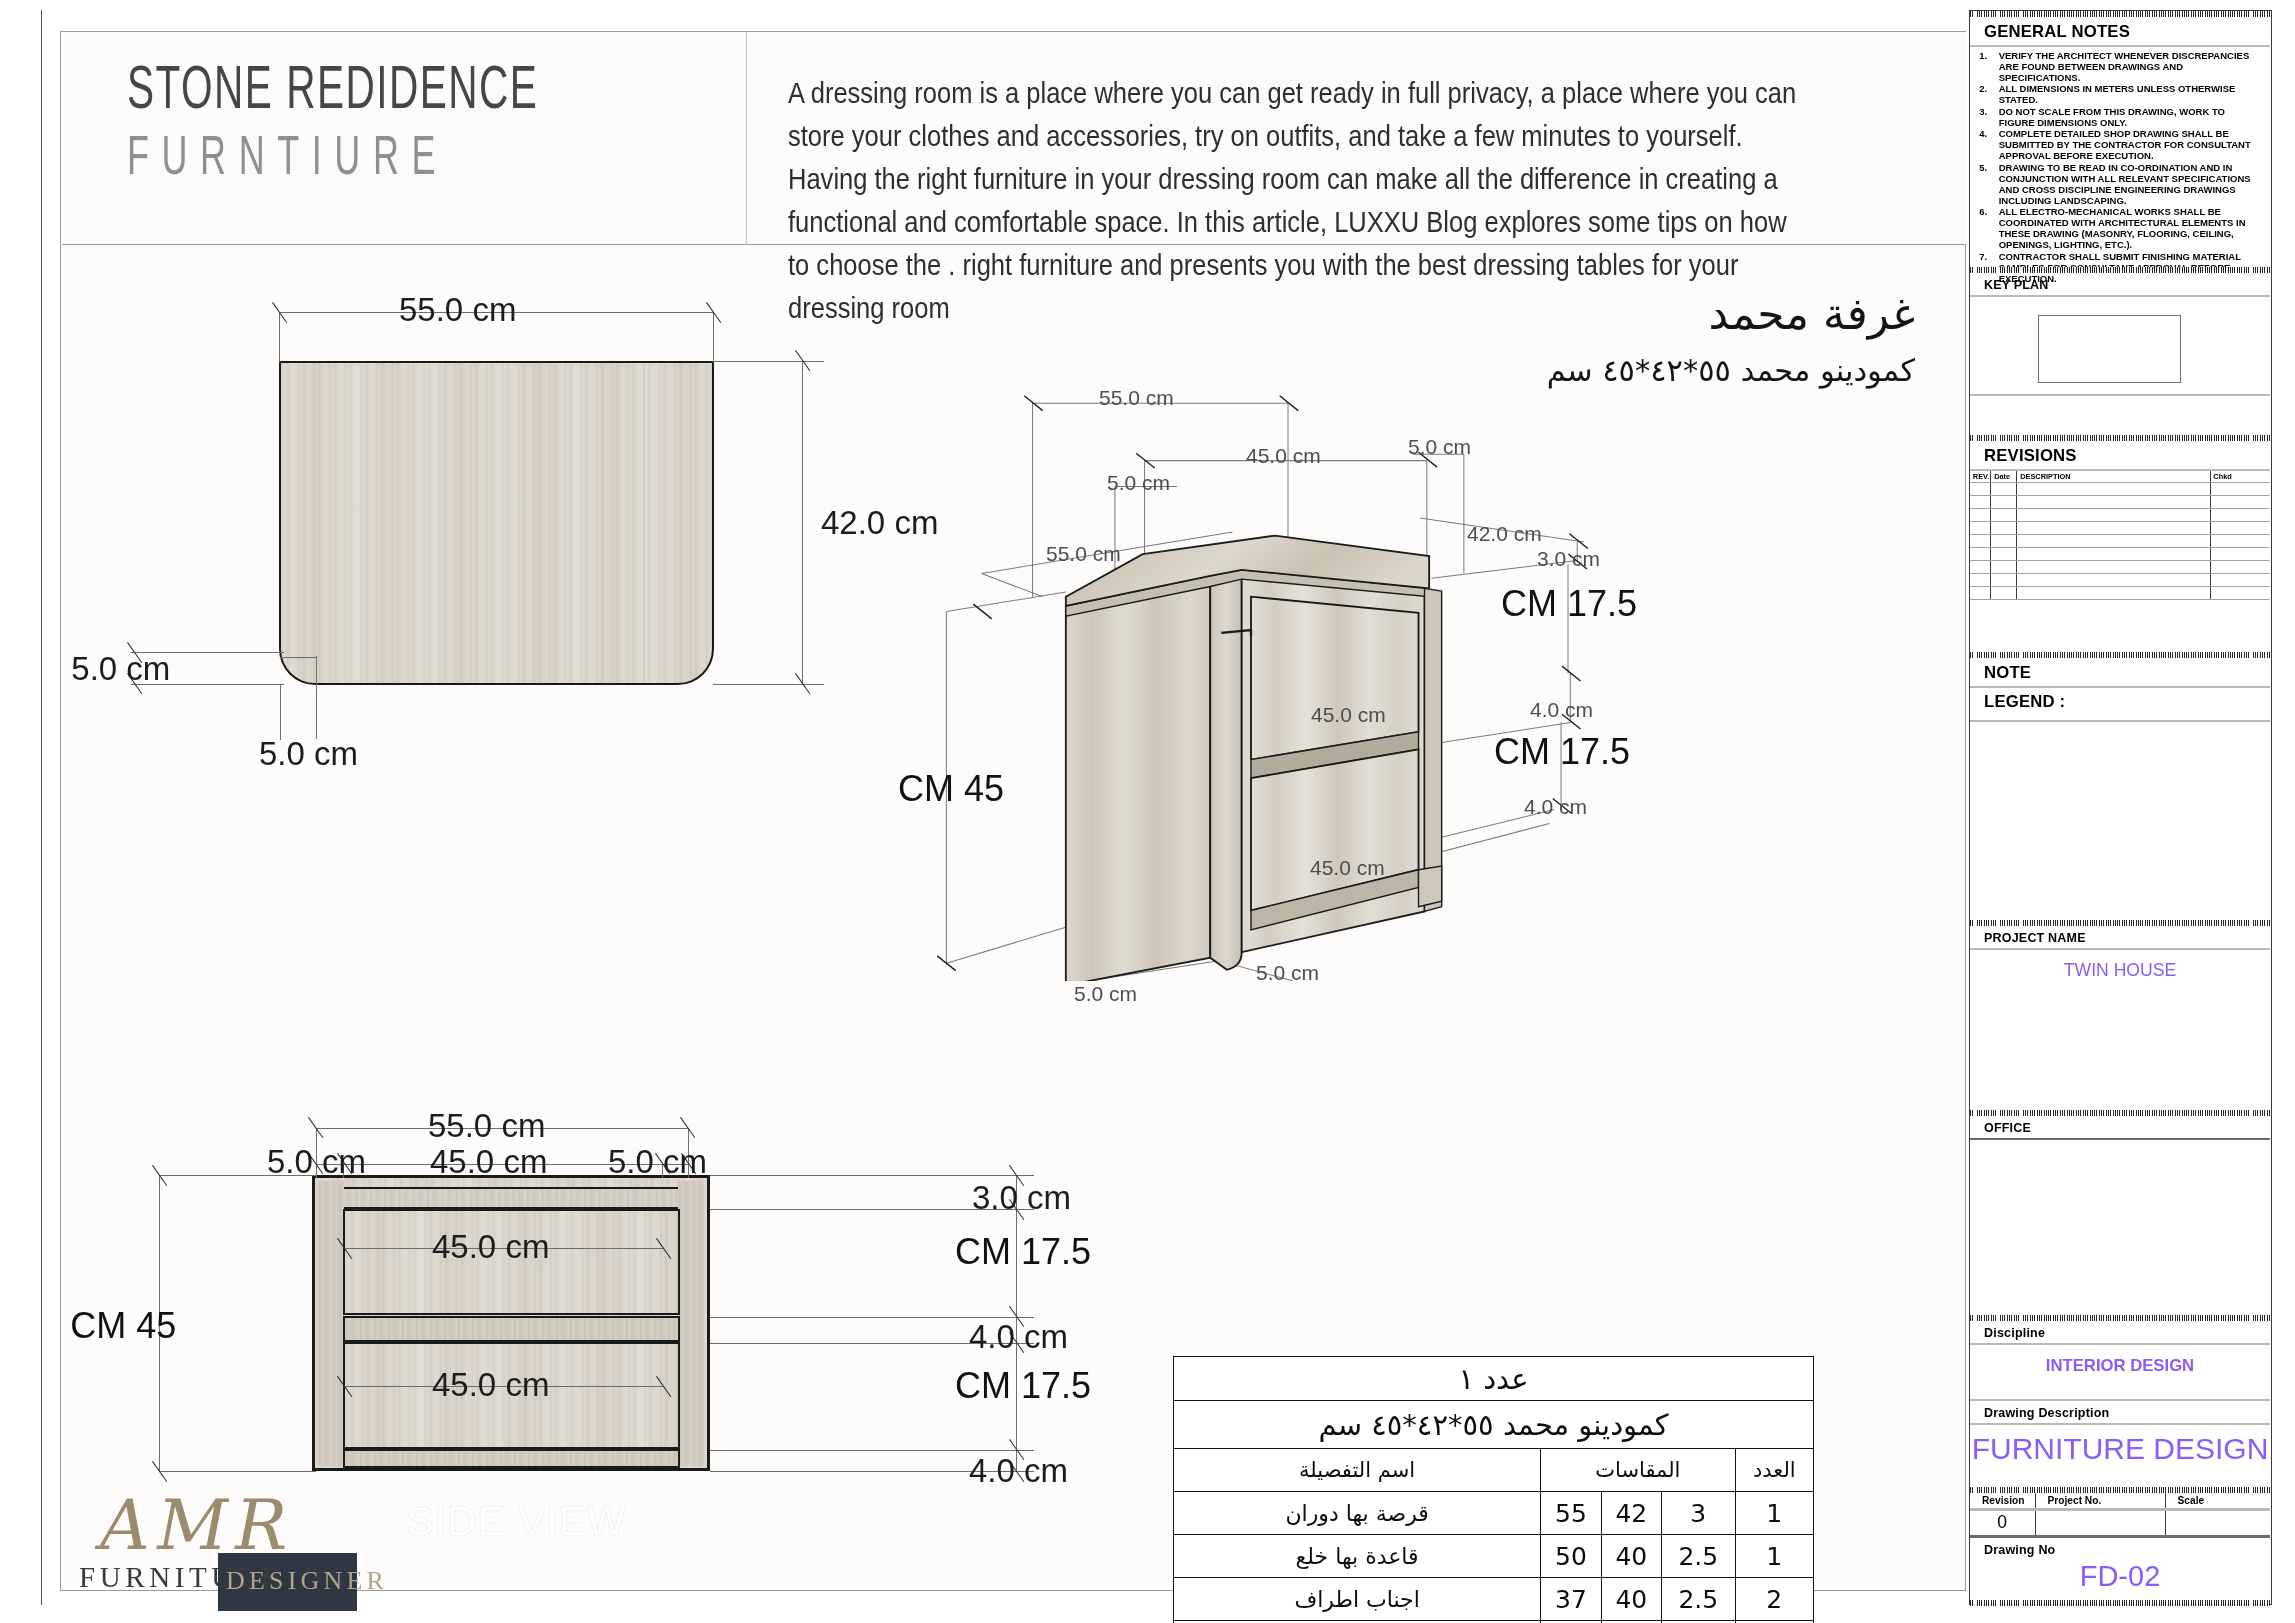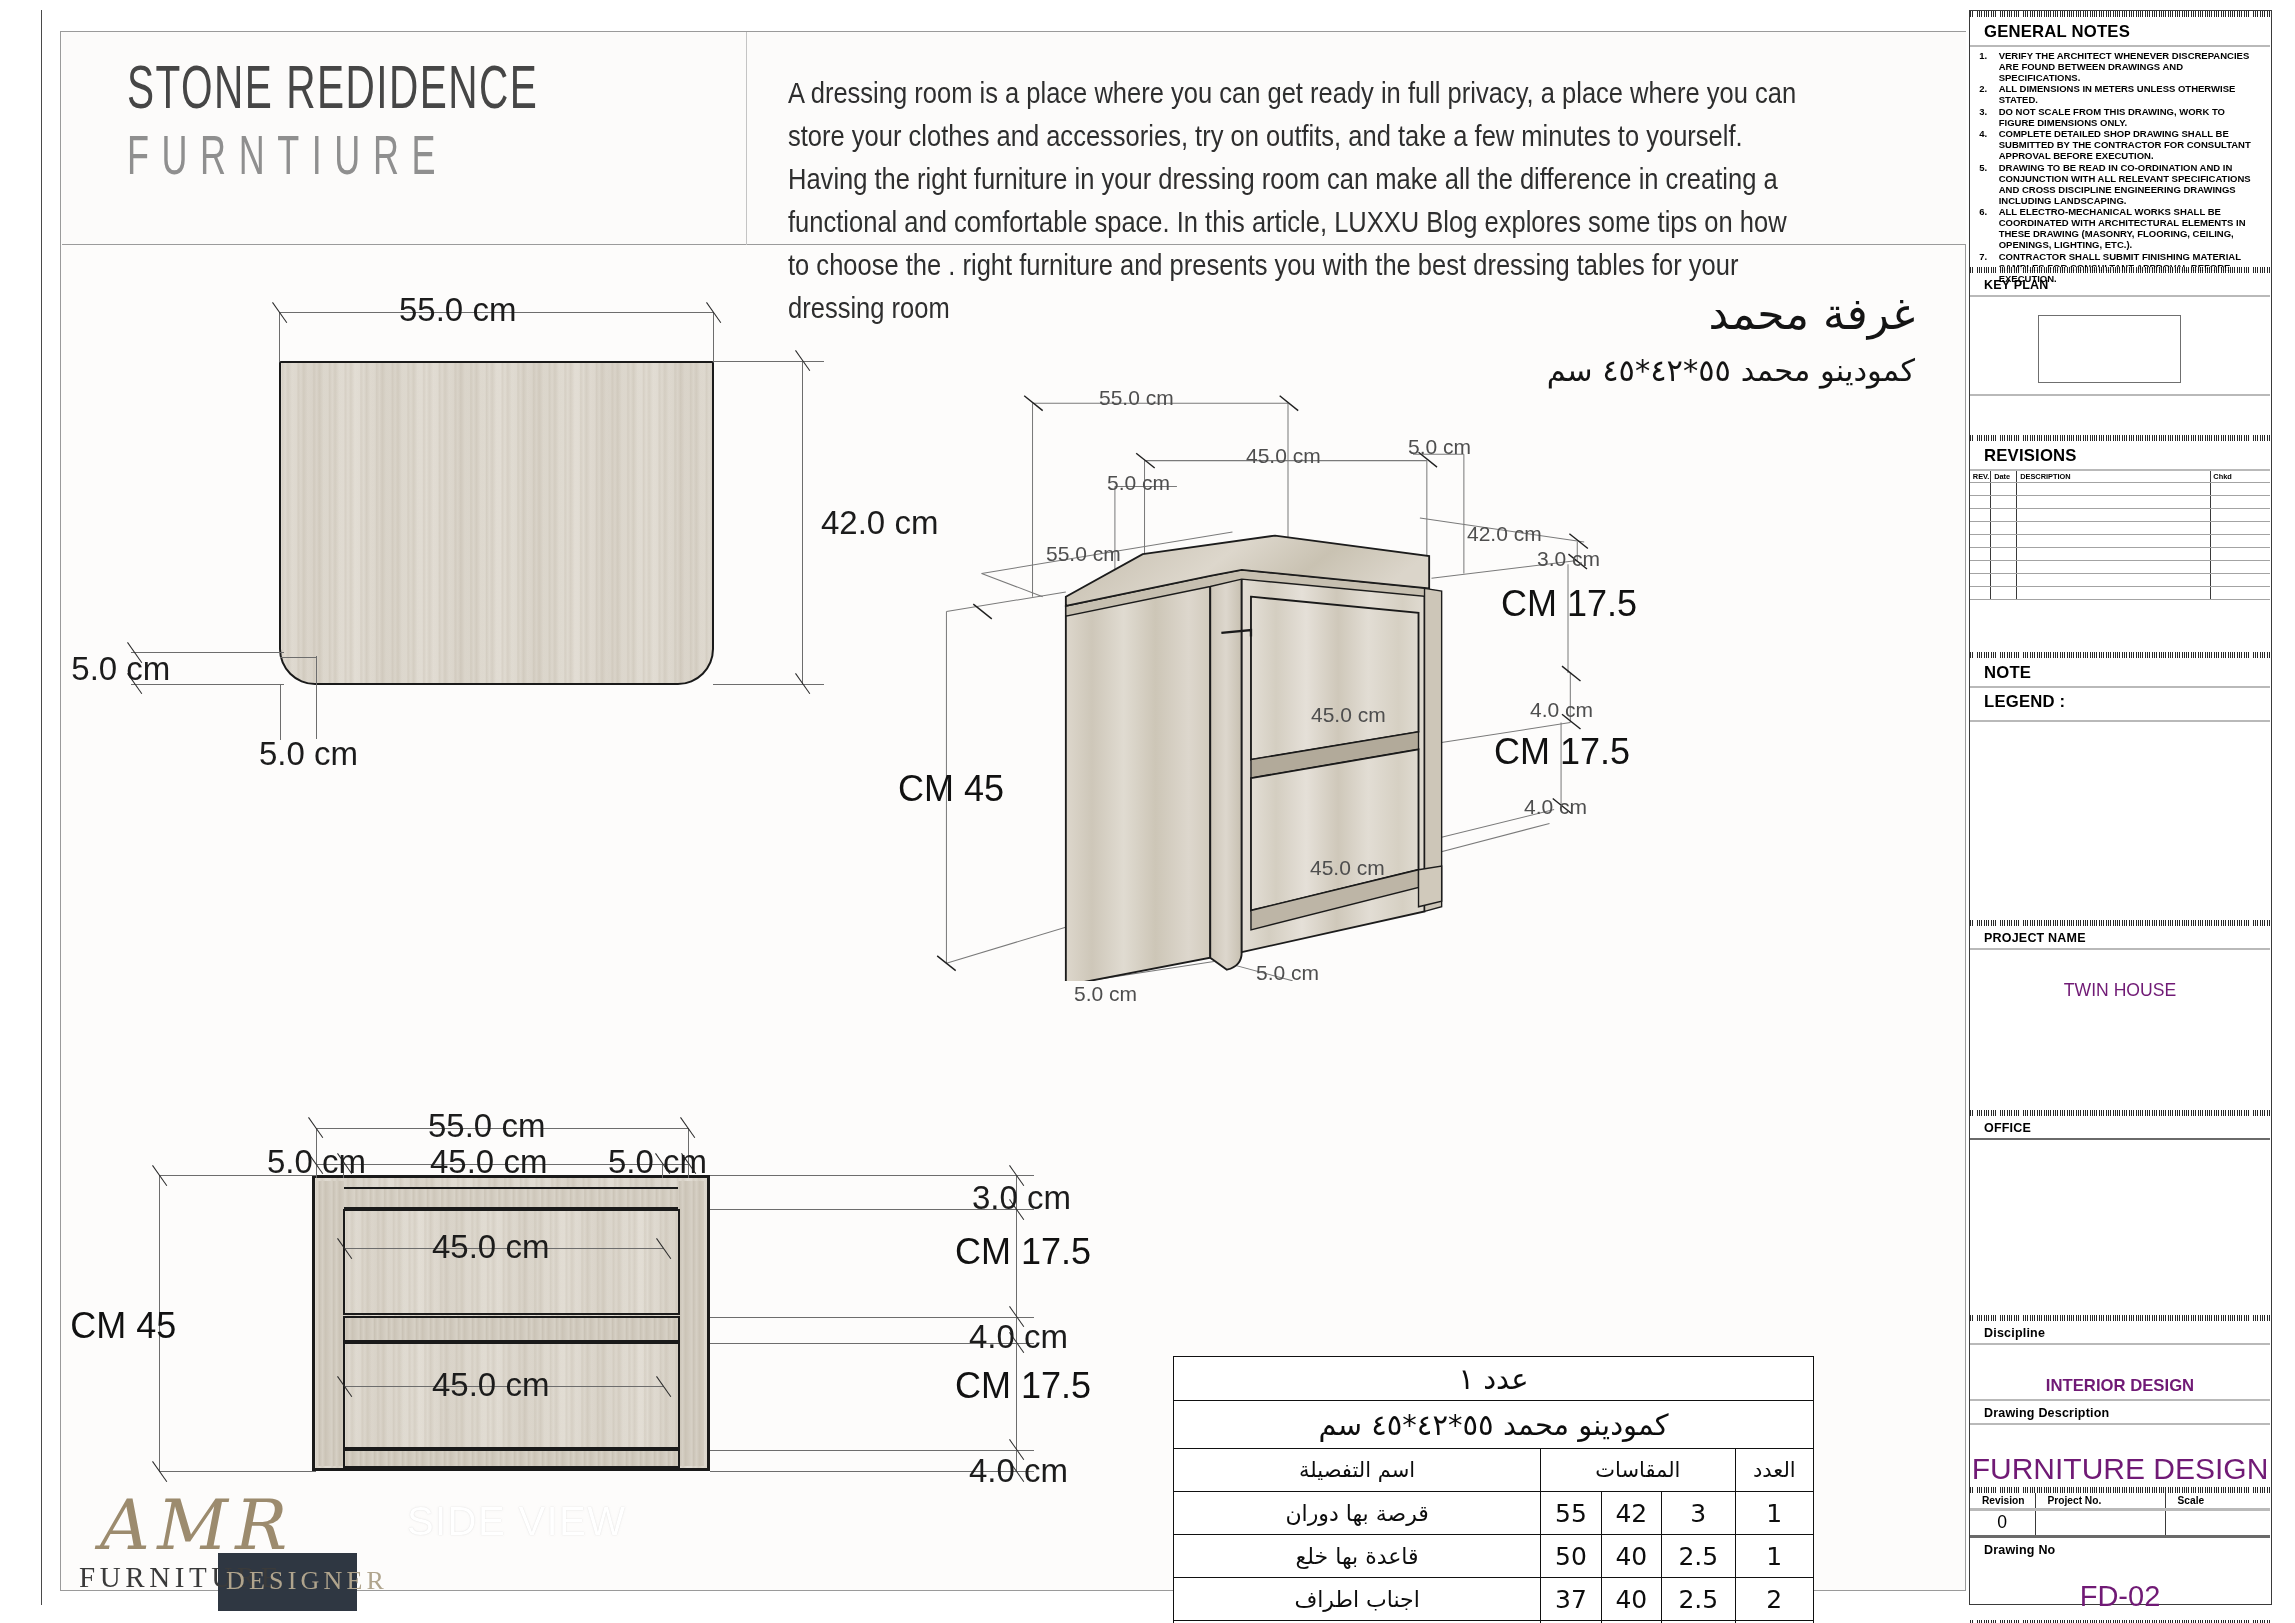--- a/index.html
+++ b/index.html
@@ -172,21 +172,21 @@
     background:repeating-linear-gradient(90deg,#111 0 0.9px,#fff 0.9px 2.3px);
     opacity:.9;
   }
   .tb-rule{ height:2.3px; width:100%; background:#b9b9b9; }
   .tb-rule-dark{ height:2.8px; width:100%; background:#6a6a6a; }
   .tb-label{
     font-size:12.5px; font-weight:bold; color:#000; padding:4.6px 0 2.8px 14px;
     letter-spacing:0.2px; font-family:"Liberation Sans", sans-serif;
   }
   .tb-label.big{ font-size:16.7px; }
-  .tb-value{ text-align:center; color:#701a75;margin-top:20px; }
+  .tb-value{ text-align:center; color:#8b5cf6; }
   #gn-list{ padding:2.8px 7.4px 4.6px 9.3px; }
   .gn-item{ display:flex; font-size:9.5px; font-weight:bold; line-height:1.16; color:#000; margin-bottom:0.5px; }
   .gn-num{ width:19.4px; flex:none; }
   .gn-txt{ flex:1; }
 
   
   #kp-box{
     position:absolute; left:68px; top:18.5px; width:143px; height:68px;
     border:1.4px solid #6f6f6f; background:#fff;
   }

